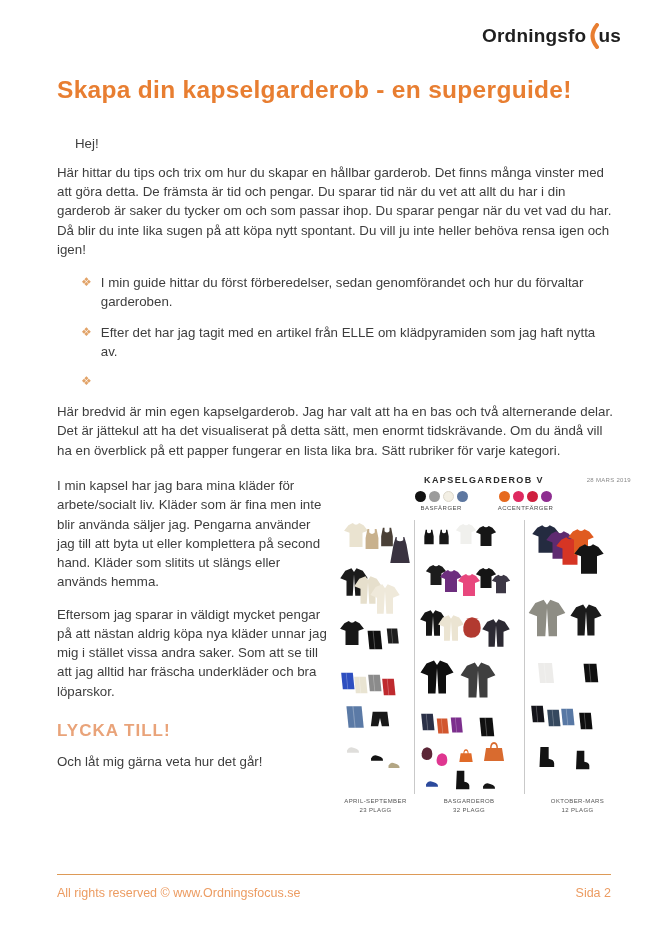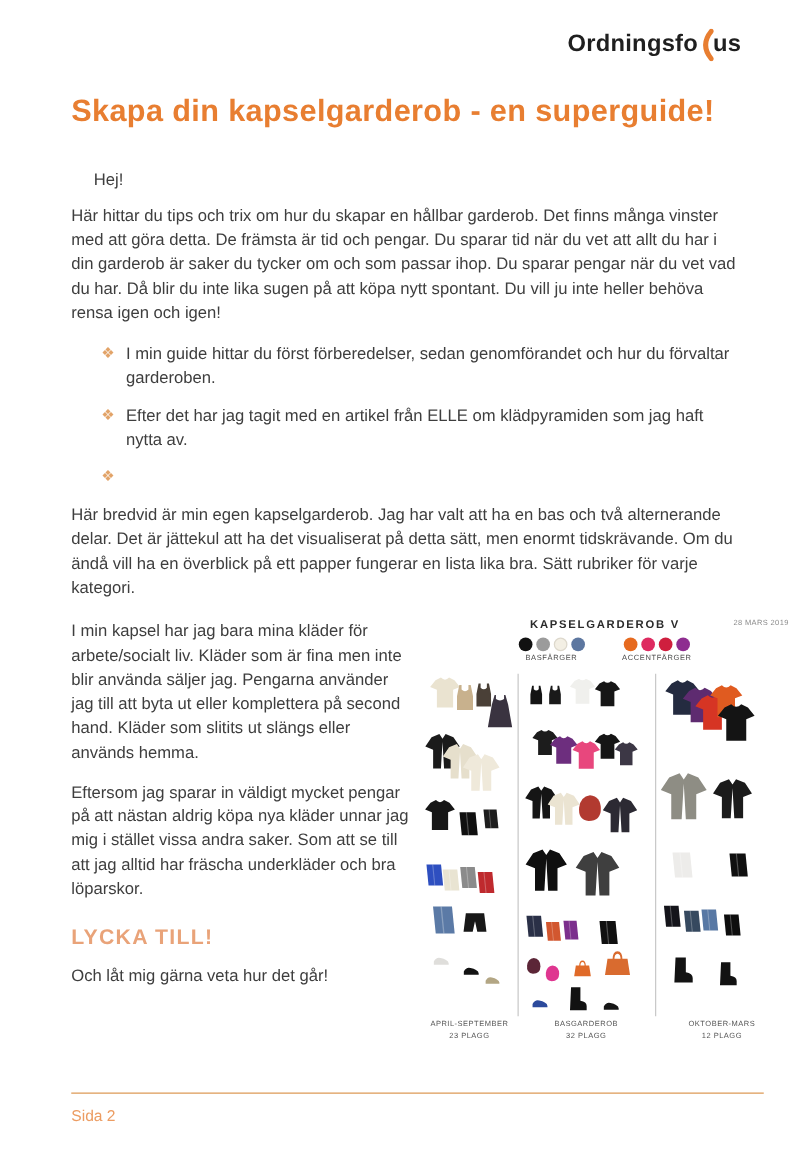--- a/index.html
+++ b/index.html
@@ -5,21 +5,21 @@
   * { margin:0; padding:0; box-sizing:border-box; }
   html,body { background:#ffffff; }
   .page {
     position:relative;
     width:645px; height:928px;
     margin:0 auto;
     background:#ffffff;
     font-family:"Liberation Sans", sans-serif;
     font-size:13.3px; line-height:1.45;
     color:#3e3e3e;
-    padding:22px 52px 0 57px;
+    padding:22px 24px 0 57px;
     overflow:hidden;
   }
   
   .logo-row { text-align:right; height:30px; }
   .logo { display:inline-flex; align-items:center; font-size:19px; font-weight:bold; color:#1f1f1f; letter-spacing:0.2px; }
   .logo svg { margin:0 -1px 0 0; display:block; }
   
   .doc-title { margin-top:20px; font-size:24.5px; font-weight:bold; letter-spacing:0.3px; color:#e87e31; }
   
   .greeting { margin-top:26px;margin-left:18px; }
@@ -359,16 +359,17 @@
         </div>
         <div class="collage-label" style="width:107px">
           <div>OKTOBER-MARS</div>
           <div>12 PLAGG</div>
         </div>
       </div>
     </div>
   </div>
 
   <div class="footer">
+    <span>All rights reserved © www.Ordningsfocus.se</span>
     <span>Sida 2</span>
   </div>
 
 </div>
 
 </body></html>

